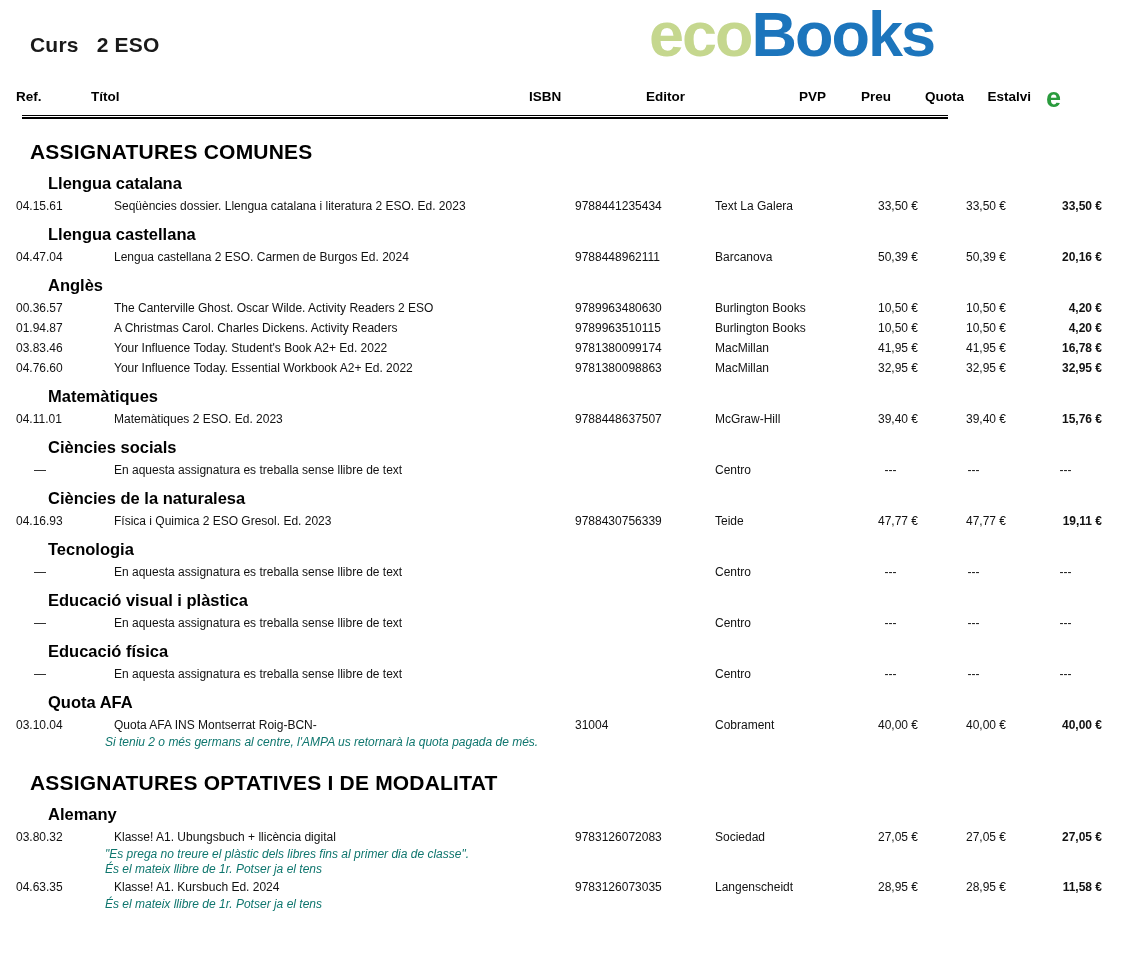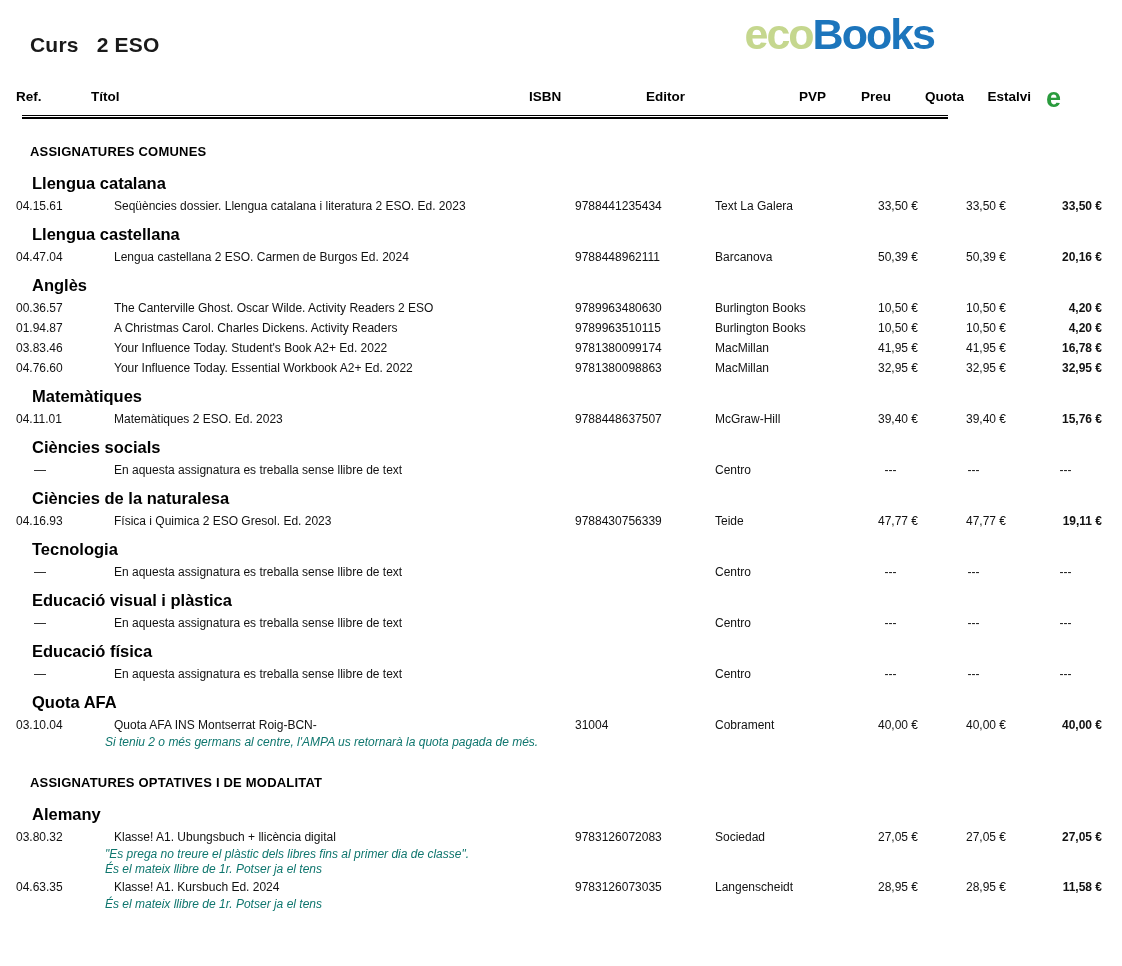--- a/index.html
+++ b/index.html
@@ -15,21 +15,21 @@
   
   .header-block { position: relative; height: 84px; }
   .course-title {
     position: absolute; left: 30px; top: 33px;
     font-size: 21px; font-weight: bold; color: #1a1a1a;
     letter-spacing: 0.2px;
   }
   .course-title .course-value { margin-left: 18px; }
   .logo {
     position: absolute; right: 46px; top: 6px;
-    font-size: 43px; font-weight: bold; letter-spacing: -2px;
+    font-size: 63px; font-weight: bold; letter-spacing: -2px;
     line-height: 56px; white-space: nowrap;
   }
   .logo-eco  { color: #c5d78e; }
   .logo-books{ color: #1c75bc; }
 
   
   .row {
     display: grid;
     grid-template-columns: 75px 438px 117px 125px 55px 65px 73px 67px 45px;
     padding-left: 16px;
@@ -50,28 +50,28 @@
   }
 
   .double-rule {
     height: 4px; margin: 5px 32px 0 22px;
     border-top: 1.5px solid #000;
     border-bottom: 2px solid #000;
   }
 
   
   .section-heading {
-    font-size: 13px; font-weight: bold; color: #000;
+    font-size: 21px; font-weight: bold; color: #000;
     padding-left: 30px; line-height: 26px; margin-top: 20px;
     letter-spacing: 0.2px;
   }
   .section + .section .section-heading { }
   .subject-heading {
     font-size: 16.5px; font-weight: bold; color: #000;
-    padding-left: 32px; line-height: 24px; margin-top: 6px; margin-bottom: 1px;
+    padding-left: 48px; line-height: 24px; margin-top: 6px; margin-bottom: 1px;
   }
   .book-row { align-items: baseline; gap: 23px; }
   .dot {
     display: inline-block; width: 13px; height: 13px;
     background: #0b0b0b; border-radius: 50%;
     vertical-align: -2px;
   }
   .dot-cell { text-align: center; }
   .note {
     font-size: 12px; font-style: italic; line-height: 15px;

